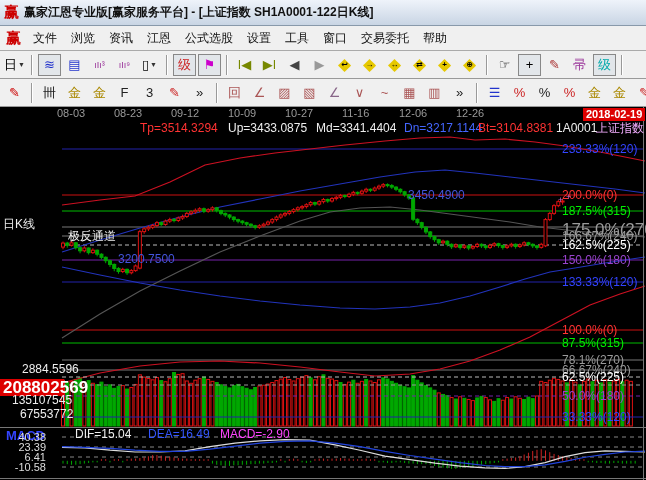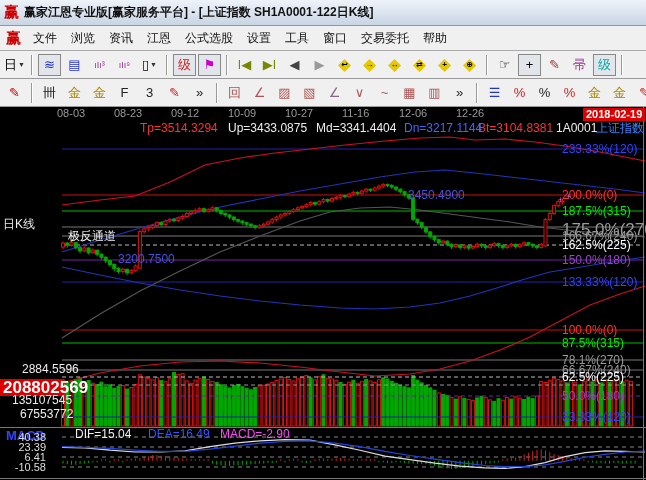--- a/index.html
+++ b/index.html
@@ -777,21 +777,21 @@
       <span class="ov-label date-label" style="left: 342px; top: 1px;">11-16</span>
       <span class="ov-label date-label" style="left: 399px; top: 1px;">12-06</span>
       <span class="ov-label date-label" style="left: 456px; top: 1px;">12-26</span>
       <span class="ov-label date-hi" style="left: 583px; top: 0.5px;">2018-02-19</span>
       <span class="ov-label" style="left: 140px; top: 15px; color: rgb(255, 51, 51); font-size: 12px;">Tp=3514.3294</span>
       <span class="ov-label" style="left: 228px; top: 15px; color: rgb(238, 238, 238); font-size: 12px;">Up=3433.0875</span>
       <span class="ov-label" style="left: 316px; top: 15px; color: rgb(238, 238, 238); font-size: 12px;">Md=3341.4404</span>
       <span class="ov-label" style="left: 404px; top: 15px; color: rgb(68, 102, 255); font-size: 12px;">Dn=3217.1144</span>
       <span class="ov-label" style="left: 478px; top: 15px; color: rgb(255, 51, 51); font-size: 12px;">Bt=3104.8381</span>
       <span class="ov-label" style="left: 556px; top: 15px; color: rgb(238, 238, 238); font-size: 12px;">1A0001</span>
-      <span class="ov-label" style="left: 596px; top: 15px; color: #3b82f6; font-size: 12px;">上证指数</span>
+      <span class="ov-label" style="left: 596px; top: 15px; color: #f0abfc; font-size: 12px;">上证指数</span>
       <span class="ov-label" style="left: 22px; top: 256px; color: rgb(238, 238, 238); font-size: 12px;">2884.5596</span>
       <span class="ov-label vol-hi" style="left: 0px; top: 272px; width: 64px;">208802569</span>
       <span class="ov-label" style="left: 12px; top: 287px; color: rgb(238, 238, 238); font-size: 12px;">135107545</span>
       <span class="ov-label" style="left: 20px; top: 301px; color: rgb(238, 238, 238); font-size: 12px;">67553772</span>
       <span class="ov-label" style="left: 562px; top: 36px; color: rgb(51, 68, 255); font-size: 12px;">233.33%(120)</span>
       <span class="ov-label" style="left: 562px; top: 82px; color: rgb(255, 51, 51); font-size: 12px;">200.0%(0)</span>
       <span class="ov-label" style="left: 562px; top: 98px; color: rgb(0, 238, 0); font-size: 12px;">187.5%(315)</span>
       <span class="ov-label" style="left: 562px; top: 114px; color: rgb(154, 154, 154); font-size: 17px;">175.0%(270)</span>
       <span class="ov-label" style="left: 562px; top: 123px; color: rgb(154, 154, 154); font-size: 12px;">166.67%(240)</span>
       <span class="ov-label" style="left: 562px; top: 132px; color: rgb(255, 255, 255); font-size: 12px;">162.5%(225)</span>

